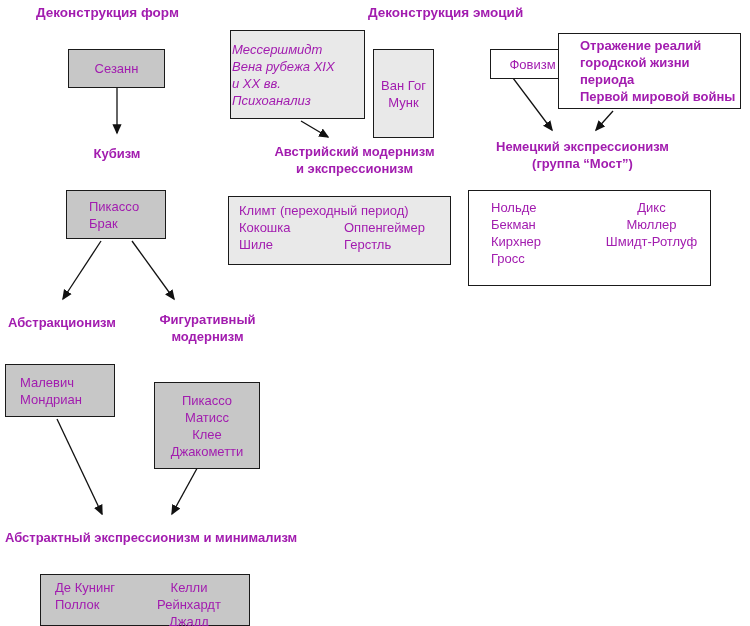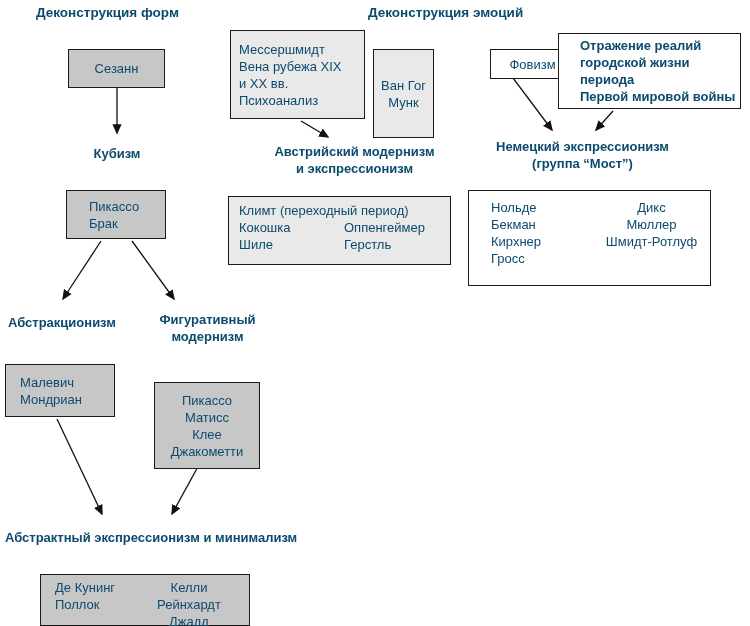--- a/index.html
+++ b/index.html
@@ -1,18 +1,18 @@
 <!DOCTYPE html>
 <html><head>
 <meta charset="utf-8">
 <style>
   html,body { margin:0; padding:0; background:#ffffff; }
   .canvas {
     position:relative; width:750px; height:626px; background:#ffffff;
-    font-family:"Liberation Sans","DejaVu Sans",sans-serif; color:#0c4a6e;
+    font-family:"Liberation Sans","DejaVu Sans",sans-serif; color:#a21caf;
     overflow:hidden;
   }
   .arrows { position:absolute; left:0; top:0; }
   .h { position:absolute; font-weight:700; font-size:13px; line-height:17px; white-space:pre-line; }
   .h.big { font-size:13.5px; }
   .box {
     position:absolute; box-sizing:border-box; border:1px solid #1a1a1a;
     font-size:13px; line-height:17px; white-space:pre-line;
   }
   .center { display:flex; align-items:center; justify-content:center; text-align:center;margin-top:19px; }
@@ -70,21 +70,21 @@
   <div class="h" style="left:5px; top:529px;">Абстрактный экспрессионизм и минимализм</div>
 
   <div class="box gray" style="left:40px; top:574px; width:210px; height:52px;">
     <div class="inner" style="left:14px; top:4px;">Де Кунинг
 Поллок</div>
     <div class="inner tc" style="left:93px; top:4px; width:110px;">Келли
 Рейнхардт
 Джадд</div>
   </div>
 
-  <div class="box lgray vleft" style="left:230px; top:30px; width:135px; height:89px; padding-left:8px;">Мессершмидт
+  <div class="box lgray vleft" style="left:230px; top:30px; width:135px; height:89px; padding-left:1px;font-style:italic;">Мессершмидт
 Вена рубежа XIX
 и XX вв.
 Психоанализ</div>
 
   <div class="box lgray center" style="left:373px; top:30px; width:61px; height:89px;">Ван Гог
 Мунк</div>
 
   <div class="h tc" style="left:252px; top:143px; width:205px;">Австрийский модернизм
 и экспрессионизм</div>
 

